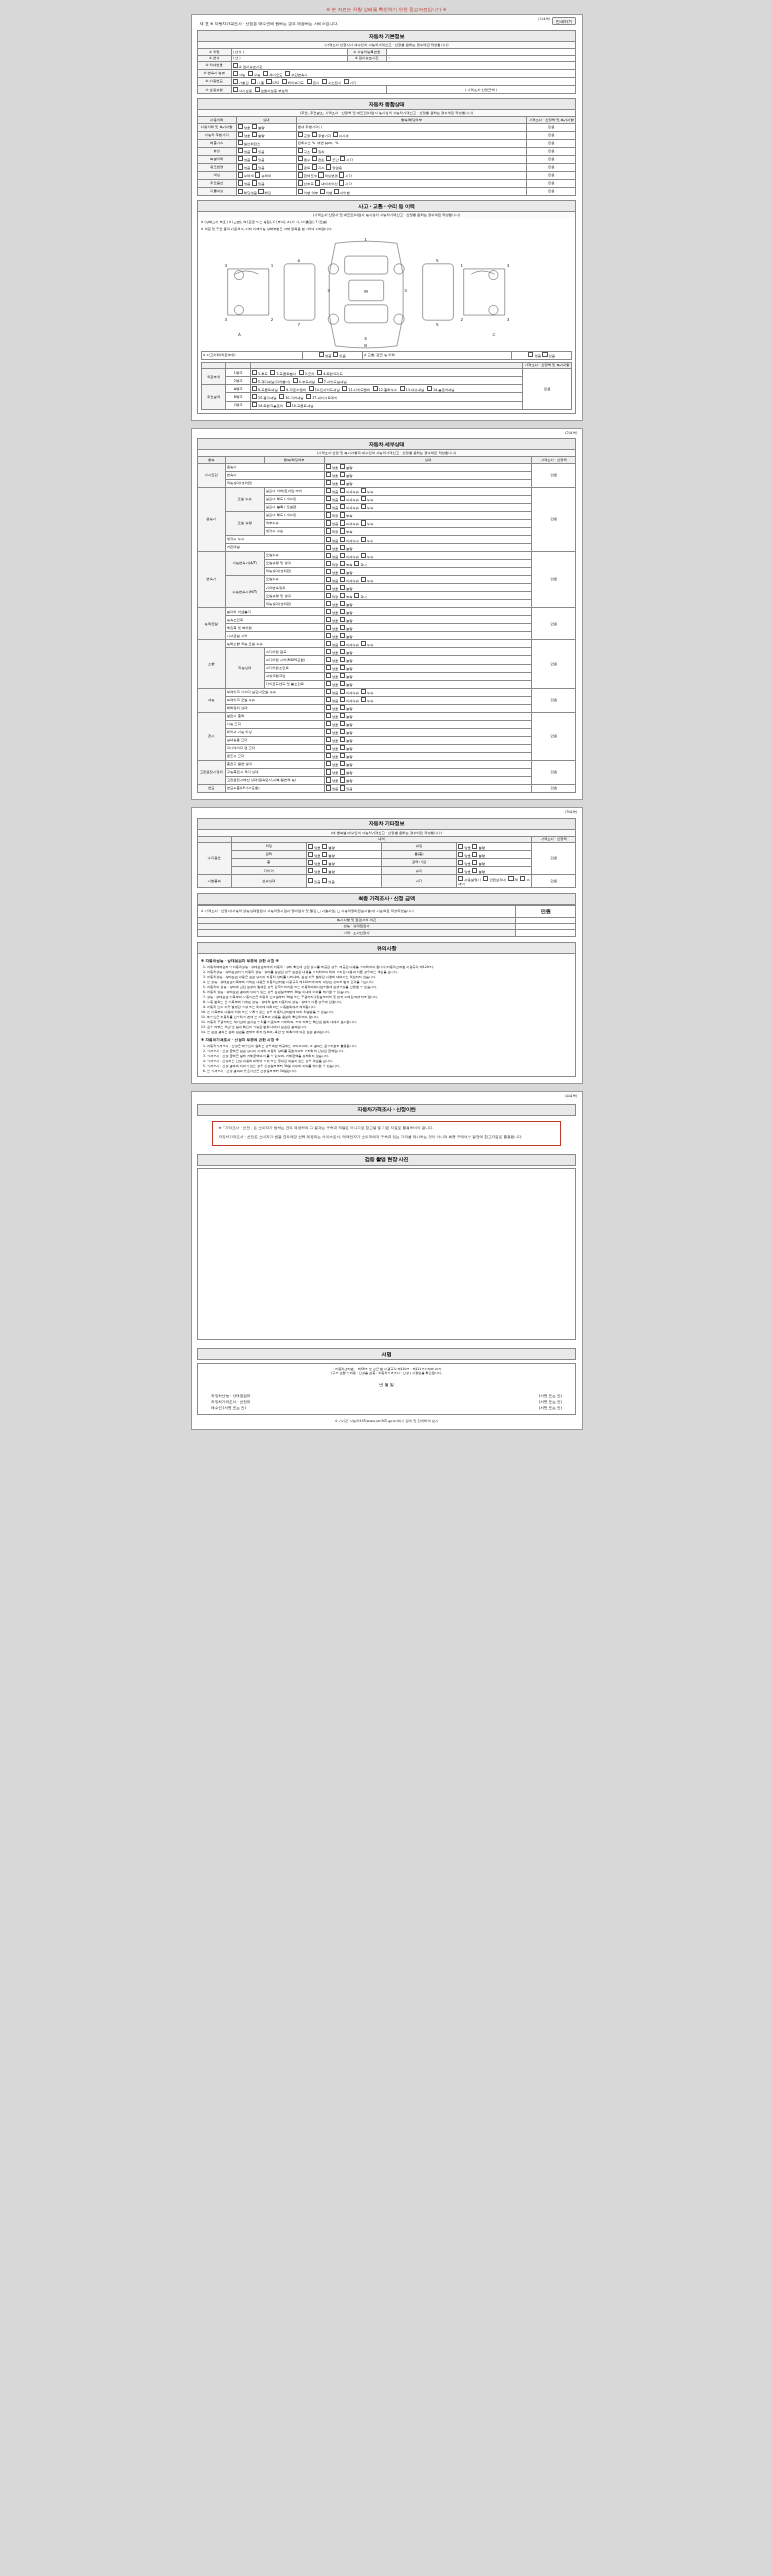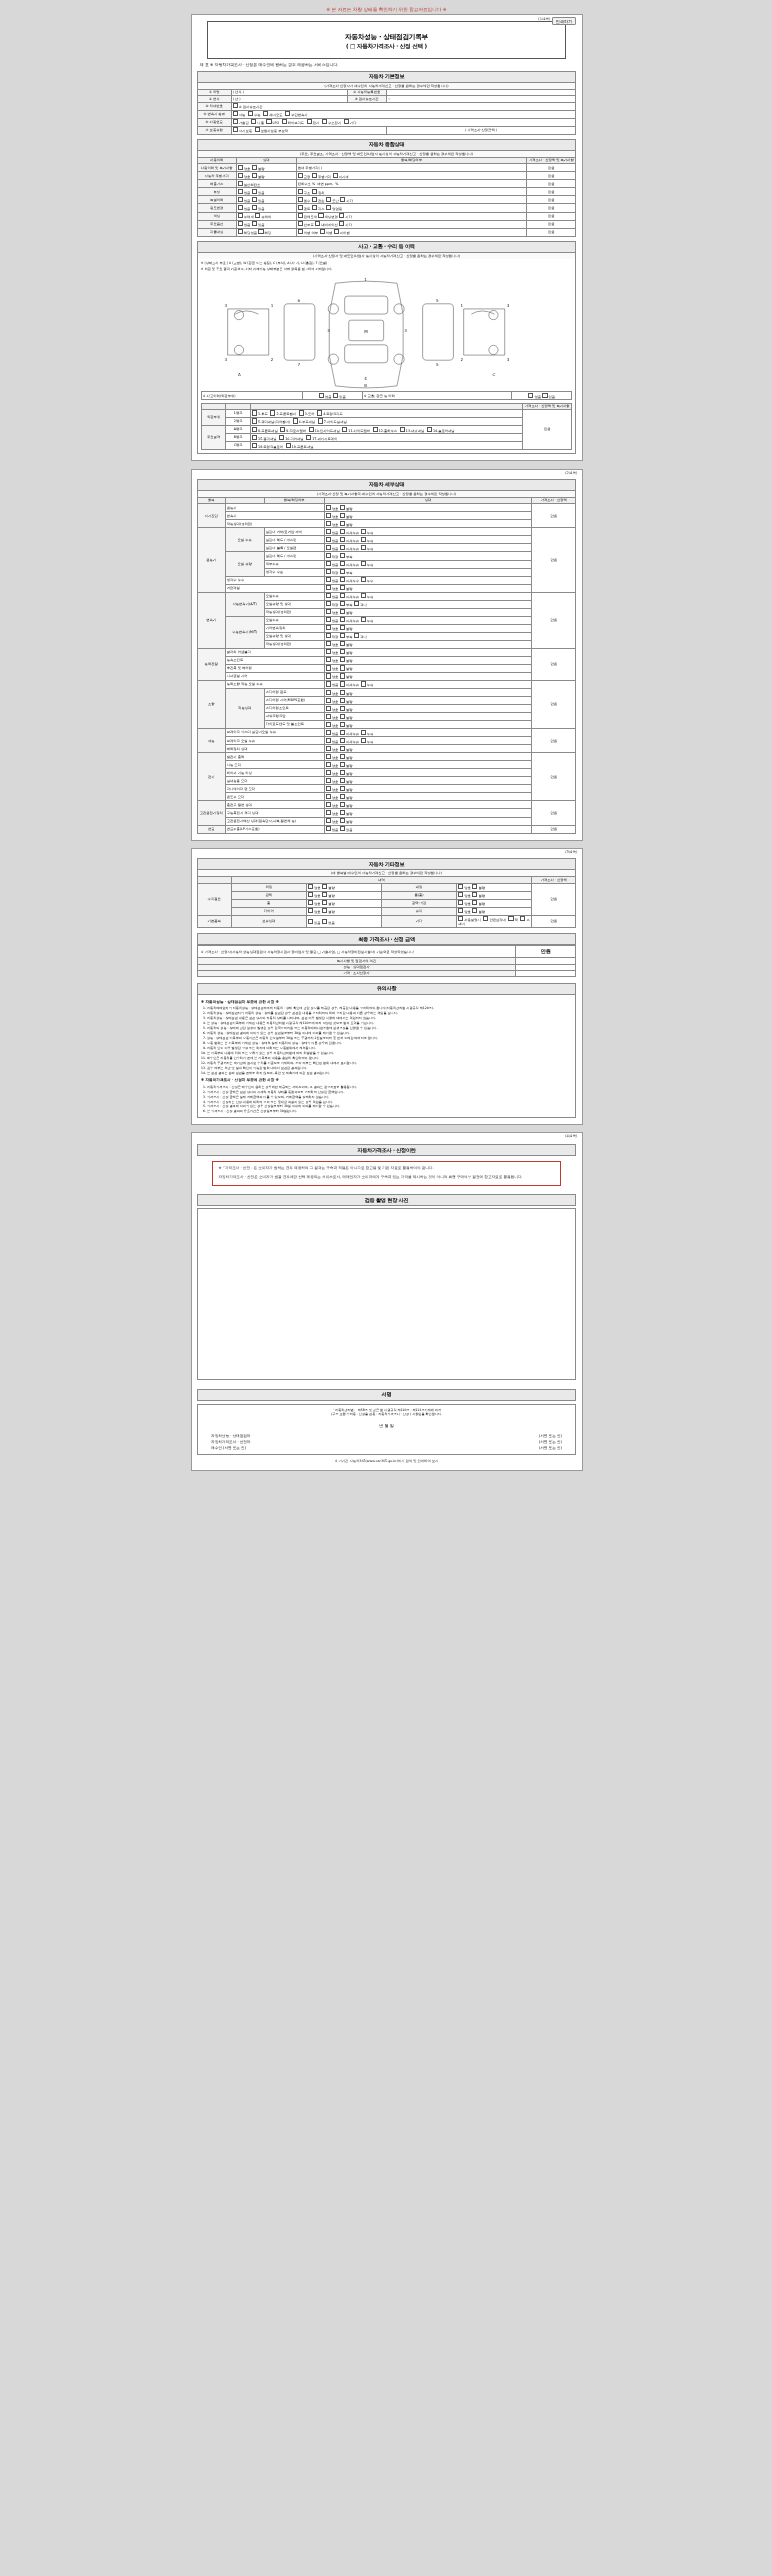--- a/index.html
+++ b/index.html
@@ -47,24 +47,20 @@
 <div class="page-wrap">
 
   <div class="topbar">
     <span class="t">※ 본 자료는 차량 상태를 확인하기 위한 참고자료입니다 ※</span>
   </div>
 
   <div class="sheet">
     <button class="printbtn">인쇄하기</button>
     <span class="pgno" style="right:31px;">(1/4쪽)</span>
 
-    <div class="titlebox">
-      <h1 class="doc-title">자동차성능 · 상태점검기록부</h1>
-      <h2 class="doc-sub">( □ 자동차가격조사 · 산정 선택 )</h2>
-    </div>
     <div class="declare">제                    호     ※ 자동차가격조사 · 산정은 매수인에 원하는 경우 제공하는 서비스입니다.</div>
 
     <div class="section-title">자동차 기본정보</div>
     <div class="note-line">(가격조사·산정자가 매수인의 자동차거래신고 · 산정을 원하는 경우에만 작성합니다)</div>
     <table class="grid">
       <tbody>
           <tr>
         <td class="lab" style="width:31px;">① 차명</td>
         <td style="width:113px;">( 년식 )</td>
         <td class="lab" style="width:36px;">② 자동차등록번호</td>

